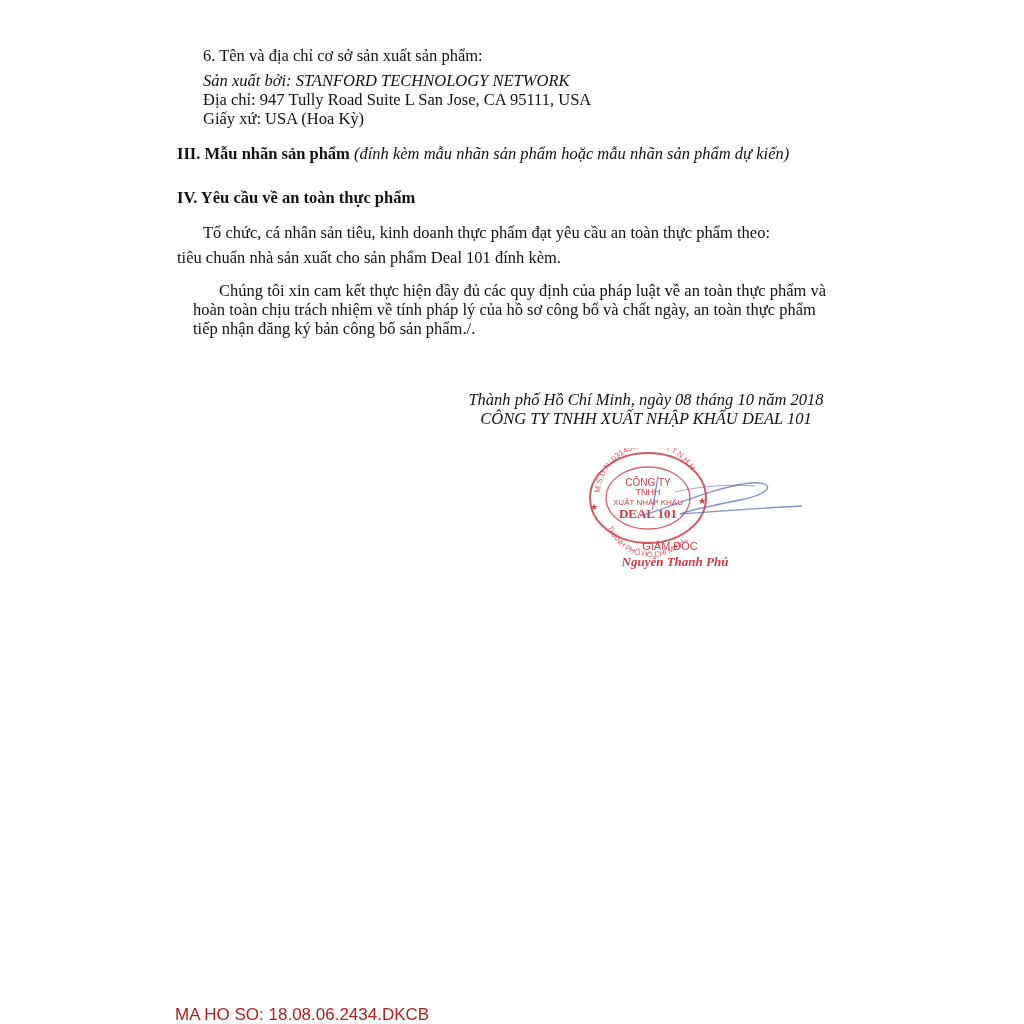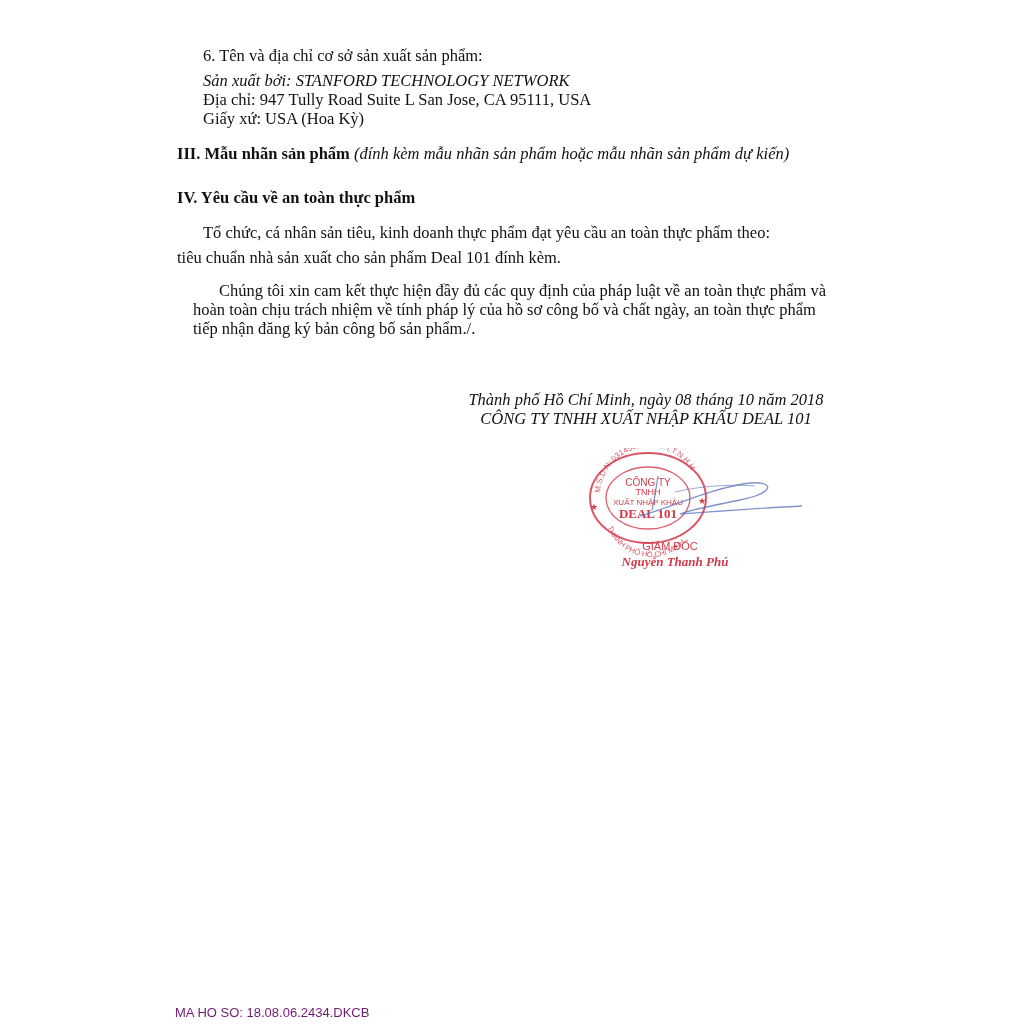--- a/index.html
+++ b/index.html
@@ -63,22 +63,22 @@
       top: 432px;
       width: 230px;
       height: 130px;
     }
     .stamp-area svg { display: block; }
     .footer-code {
       position: absolute;
       left: 175px;
       top: 989px;
       font-family: "Liberation Sans", "DejaVu Sans", sans-serif;
-      font-size: 13px;
-      color: #701a75;
+      font-size: 17px;
+      color: #b91c1c;
       white-space: nowrap;
     }
   </style>
 </head>
 <body>
 
 <div class="page">
 
   <div class="line" style="left:203px; top:30px;">6. Tên và địa chỉ cơ sở sản xuất sản phẩm:</div>
   <div class="line" style="left:203px; top:55px;font-style:italic;">Sản xuất bởi: STANFORD TECHNOLOGY NETWORK</div>

